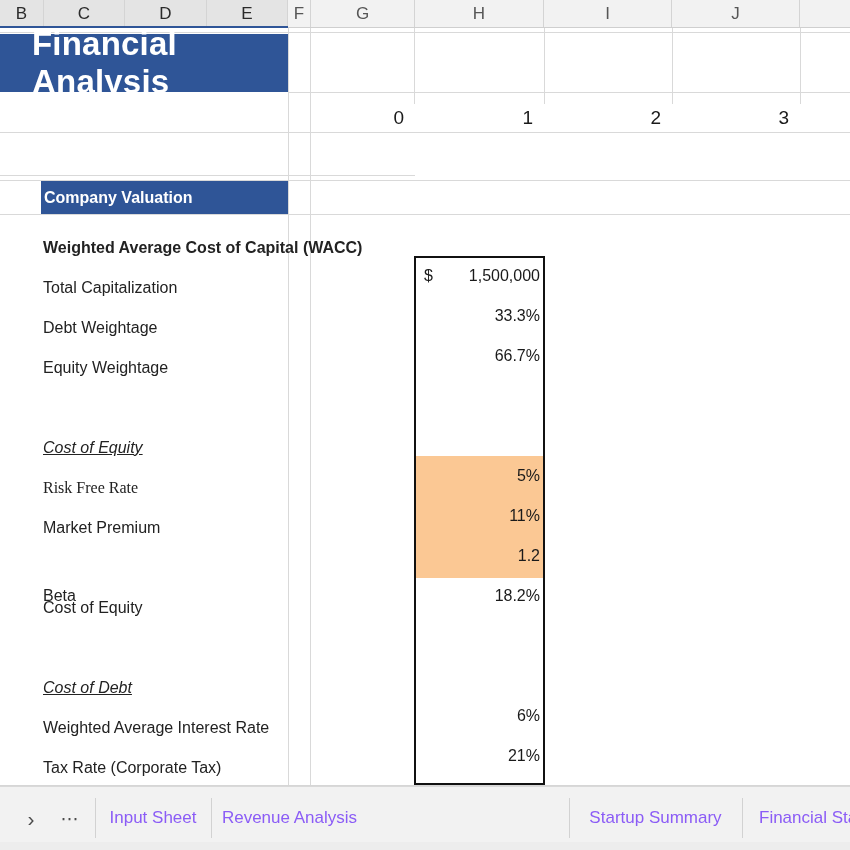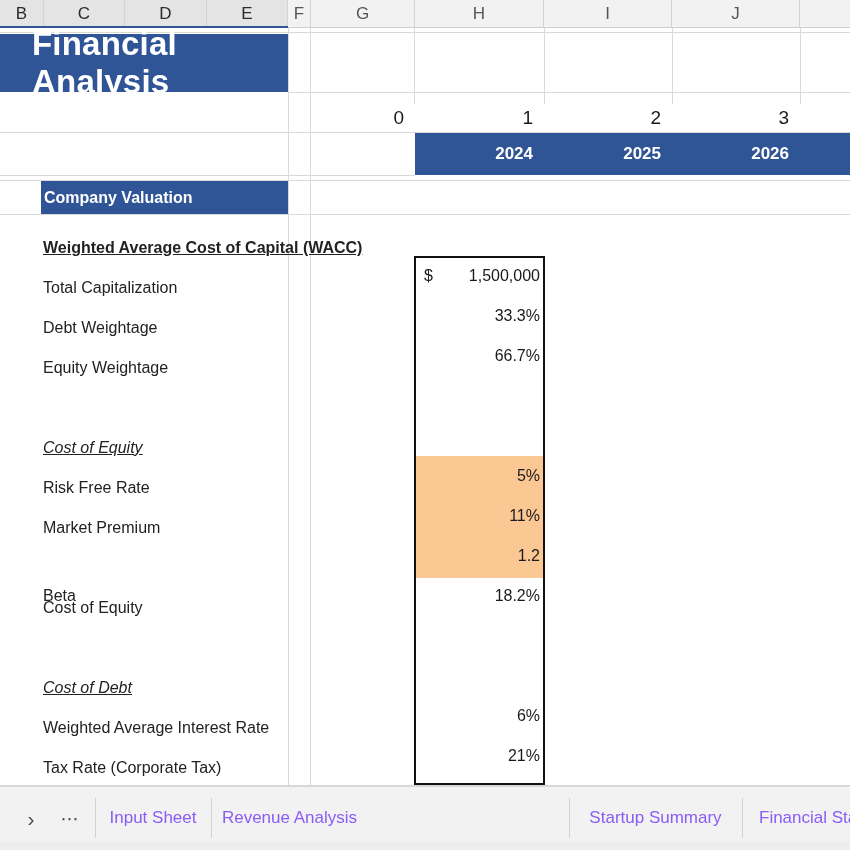--- a/index.html
+++ b/index.html
@@ -79,21 +79,21 @@
   }
 
   
   .lbl{
     position:absolute;left:43px;height:40px;
     display:flex;align-items:center;
     font-size:16px;color:#222;
     white-space:nowrap;
     font-family:"Liberation Sans",sans-serif;
   }
-  .lbl.bold{font-weight:bold;text-decoration:underline;}
+  .lbl.bold{font-weight:bold;}
   .lbl.italicu{font-style:italic;text-decoration:underline;}
 
   
   .valbox{
     position:absolute;
     border:2px solid #111;
     box-sizing:border-box;
     background:transparent;
   }
   .vrow{
@@ -188,39 +188,34 @@
 
     <div class="title-band" style="left:0px;top:6px;width:288px;height:58px;padding-left:32px;">
       <span class="t">Financial Analysis</span>
     </div>
 
     <div class="idx-cell" style="left:311px;top:76px;width:104px;height:28px;">0</div>
     <div class="idx-cell" style="left:415px;top:76px;width:129px;height:28px;">1</div>
     <div class="idx-cell" style="left:544px;top:76px;width:128px;height:28px;">2</div>
     <div class="idx-cell" style="left:672px;top:76px;width:128px;height:28px;">3</div>
 
-    <div class="year-band" style="left:415px;top:105px;width:435px;height:42px;">
-      <div class="year-cell" style="left:0px;width:129px;">2024</div>
-      <div class="year-cell" style="left:129px;width:128px;">2025</div>
-      <div class="year-cell" style="left:257px;width:128px;">2026</div>
-    </div>
 
     <div class="section-band" style="left:41px;top:153px;width:247px;height:33px;padding-left:3px;">
       <span class="t">Company Valuation</span>
     </div>
 
     <div class="lbl bold" style="top:200px;">Weighted Average Cost of Capital (WACC)</div>
 
     <div class="lbl" style="top:240px;">Total Capitalization</div>
     <div class="lbl" style="top:280px;">Debt Weightage</div>
     <div class="lbl" style="top:320px;">Equity Weightage</div>
 
     <div class="lbl italicu" style="top:400px;">Cost of Equity</div>
 
-    <div class="lbl" style="top:440px;">Risk Free Rate</div>
+    <div class="lbl" style="top:440px;font-family:Liberation Serif, serif;">Risk Free Rate</div>
     <div class="lbl" style="top:480px;">Market Premium</div>
     <div class="lbl" style="top:548px;">Beta</div>
     <div class="lbl" style="top:560px;">Cost of Equity</div>
 
     <div class="lbl italicu" style="top:640px;">Cost of Debt</div>
 
     <div class="lbl" style="top:680px;">Weighted Average Interest Rate</div>
     <div class="lbl" style="top:720px;">Tax Rate (Corporate Tax)</div>
 
     <div class="vrow hl" style="top:428px;height:122px;"></div>

